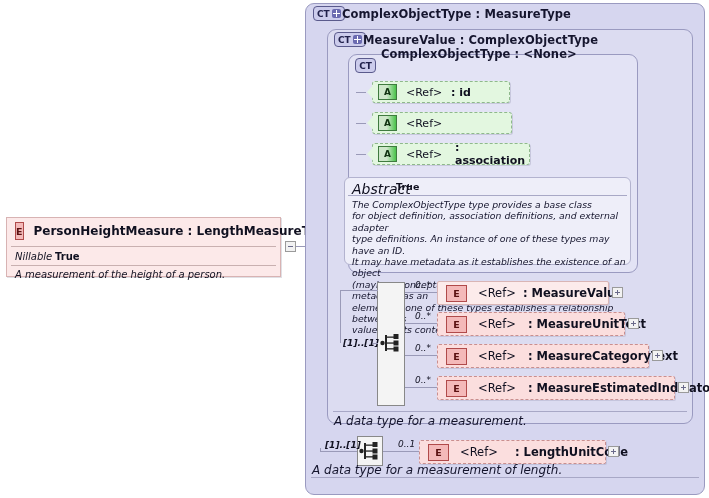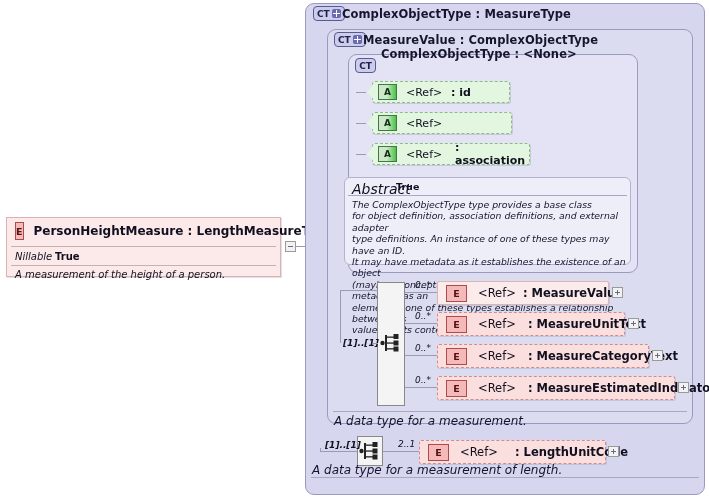--- a/index.html
+++ b/index.html
@@ -228,21 +228,21 @@
   <rect x="7" y="12.4" width="7" height="1.3" fill="#222"></rect>
   <rect x="7" y="18.2" width="7" height="1.3" fill="#222"></rect>
   <rect x="13.5" y="4" width="5" height="5" fill="#222"></rect>
   <rect x="13.5" y="10.5" width="5" height="5" fill="#222"></rect>
   <rect x="13.5" y="16.5" width="5" height="5" fill="#222"></rect>
 </svg>
 <div class="card" style="left:325px;top:440px;">[1]..[1]</div>
 <div class="ln" style="left:320px;top:448px;width:1px;height:3px;"></div>
 <div class="ln" style="left:320px;top:451px;width:37px;height:1px;"></div>
 <div class="ln" style="left:383px;top:451px;width:36px;height:1px;"></div>
-<div class="occ" style="left:398px;top:439px;">2..1</div>
+<div class="occ" style="left:398px;top:439px;">0..1</div>
 
 <div class="elbox" style="left:419px;top:440px;width:187px;">
   <div class="ebadge">E</div>
   <div class="eref">&lt;Ref&gt;</div>
   <div class="ename" style="left:95px;">: LengthUnitCode</div>
 </div>
 <div class="expander" style="left:608px;top:446px;"></div>
 
 <div class="footline" style="left:311px;top:477px;width:388px;"></div>
 <div class="footcap" style="left:312px;top:463px;">A data type for a measurement of length.</div>

